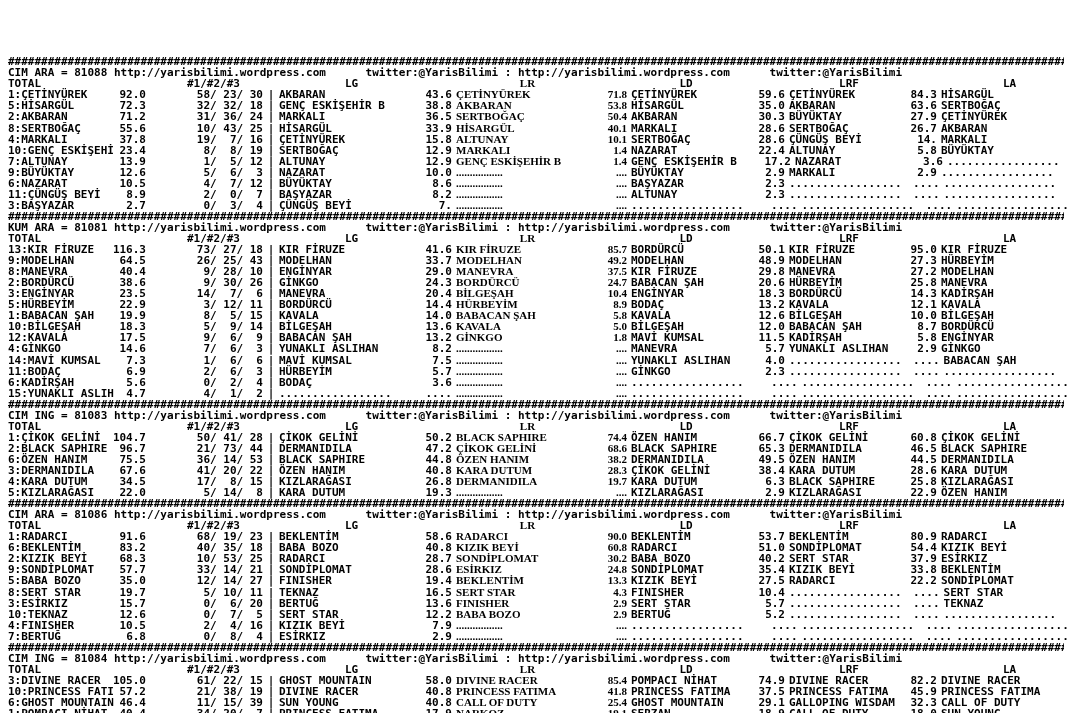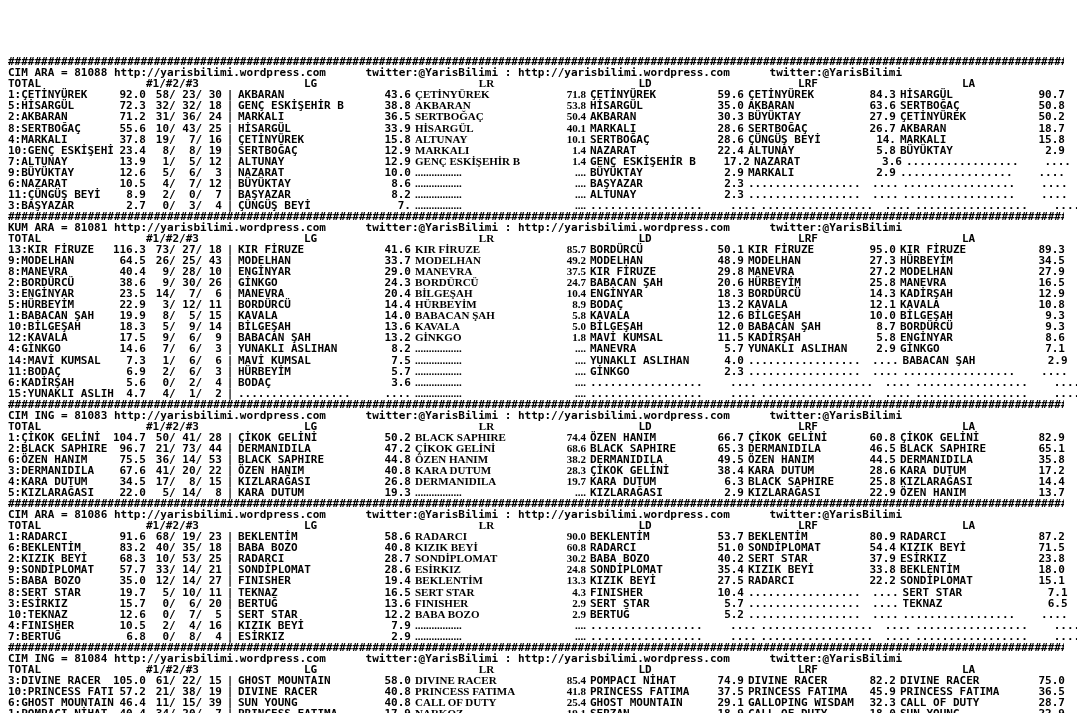--- a/index.html
+++ b/index.html
@@ -11,21 +11,21 @@
     font-size:11px;
     line-height:11.06px;
     white-space:pre;
   }
   #doc{padding:12px 0 0 8px;}
   .line{height:11.06px;overflow:visible;}
   .hash{width:1056px;overflow:hidden;white-space:nowrap;}
   .row{display:flex;width:1061px;}
   .c-n1{flex:0 0 102px;min-width:0;overflow:visible;}
   .c-v1{flex:0 0 36px;text-align:right;}
-  .c-st{flex:0 0 76px;text-align:right;}
+  .c-st{flex:0 0 76px;text-align:right;margin-left:41px;}
   .c-st.hdr{text-align:left;}
   .c-pp{flex:0 0 16px;text-align:center;}
   .pair{display:flex;}
   .p-lg{flex:0 0 177px;}
   .p-lr{flex:0 0 175px;font-family:Liberation Serif, serif;}
   .p-ld{flex:0 0 158px;gap:16px;}
   .p-lrf{flex:0 0 152px;}
   .p-la{flex:0 0 169px;}
   .pn{flex:1 1 auto;min-width:0;overflow:visible;}
   .pv{flex:0 0 38px;text-align:right;padding-right:4px;}

